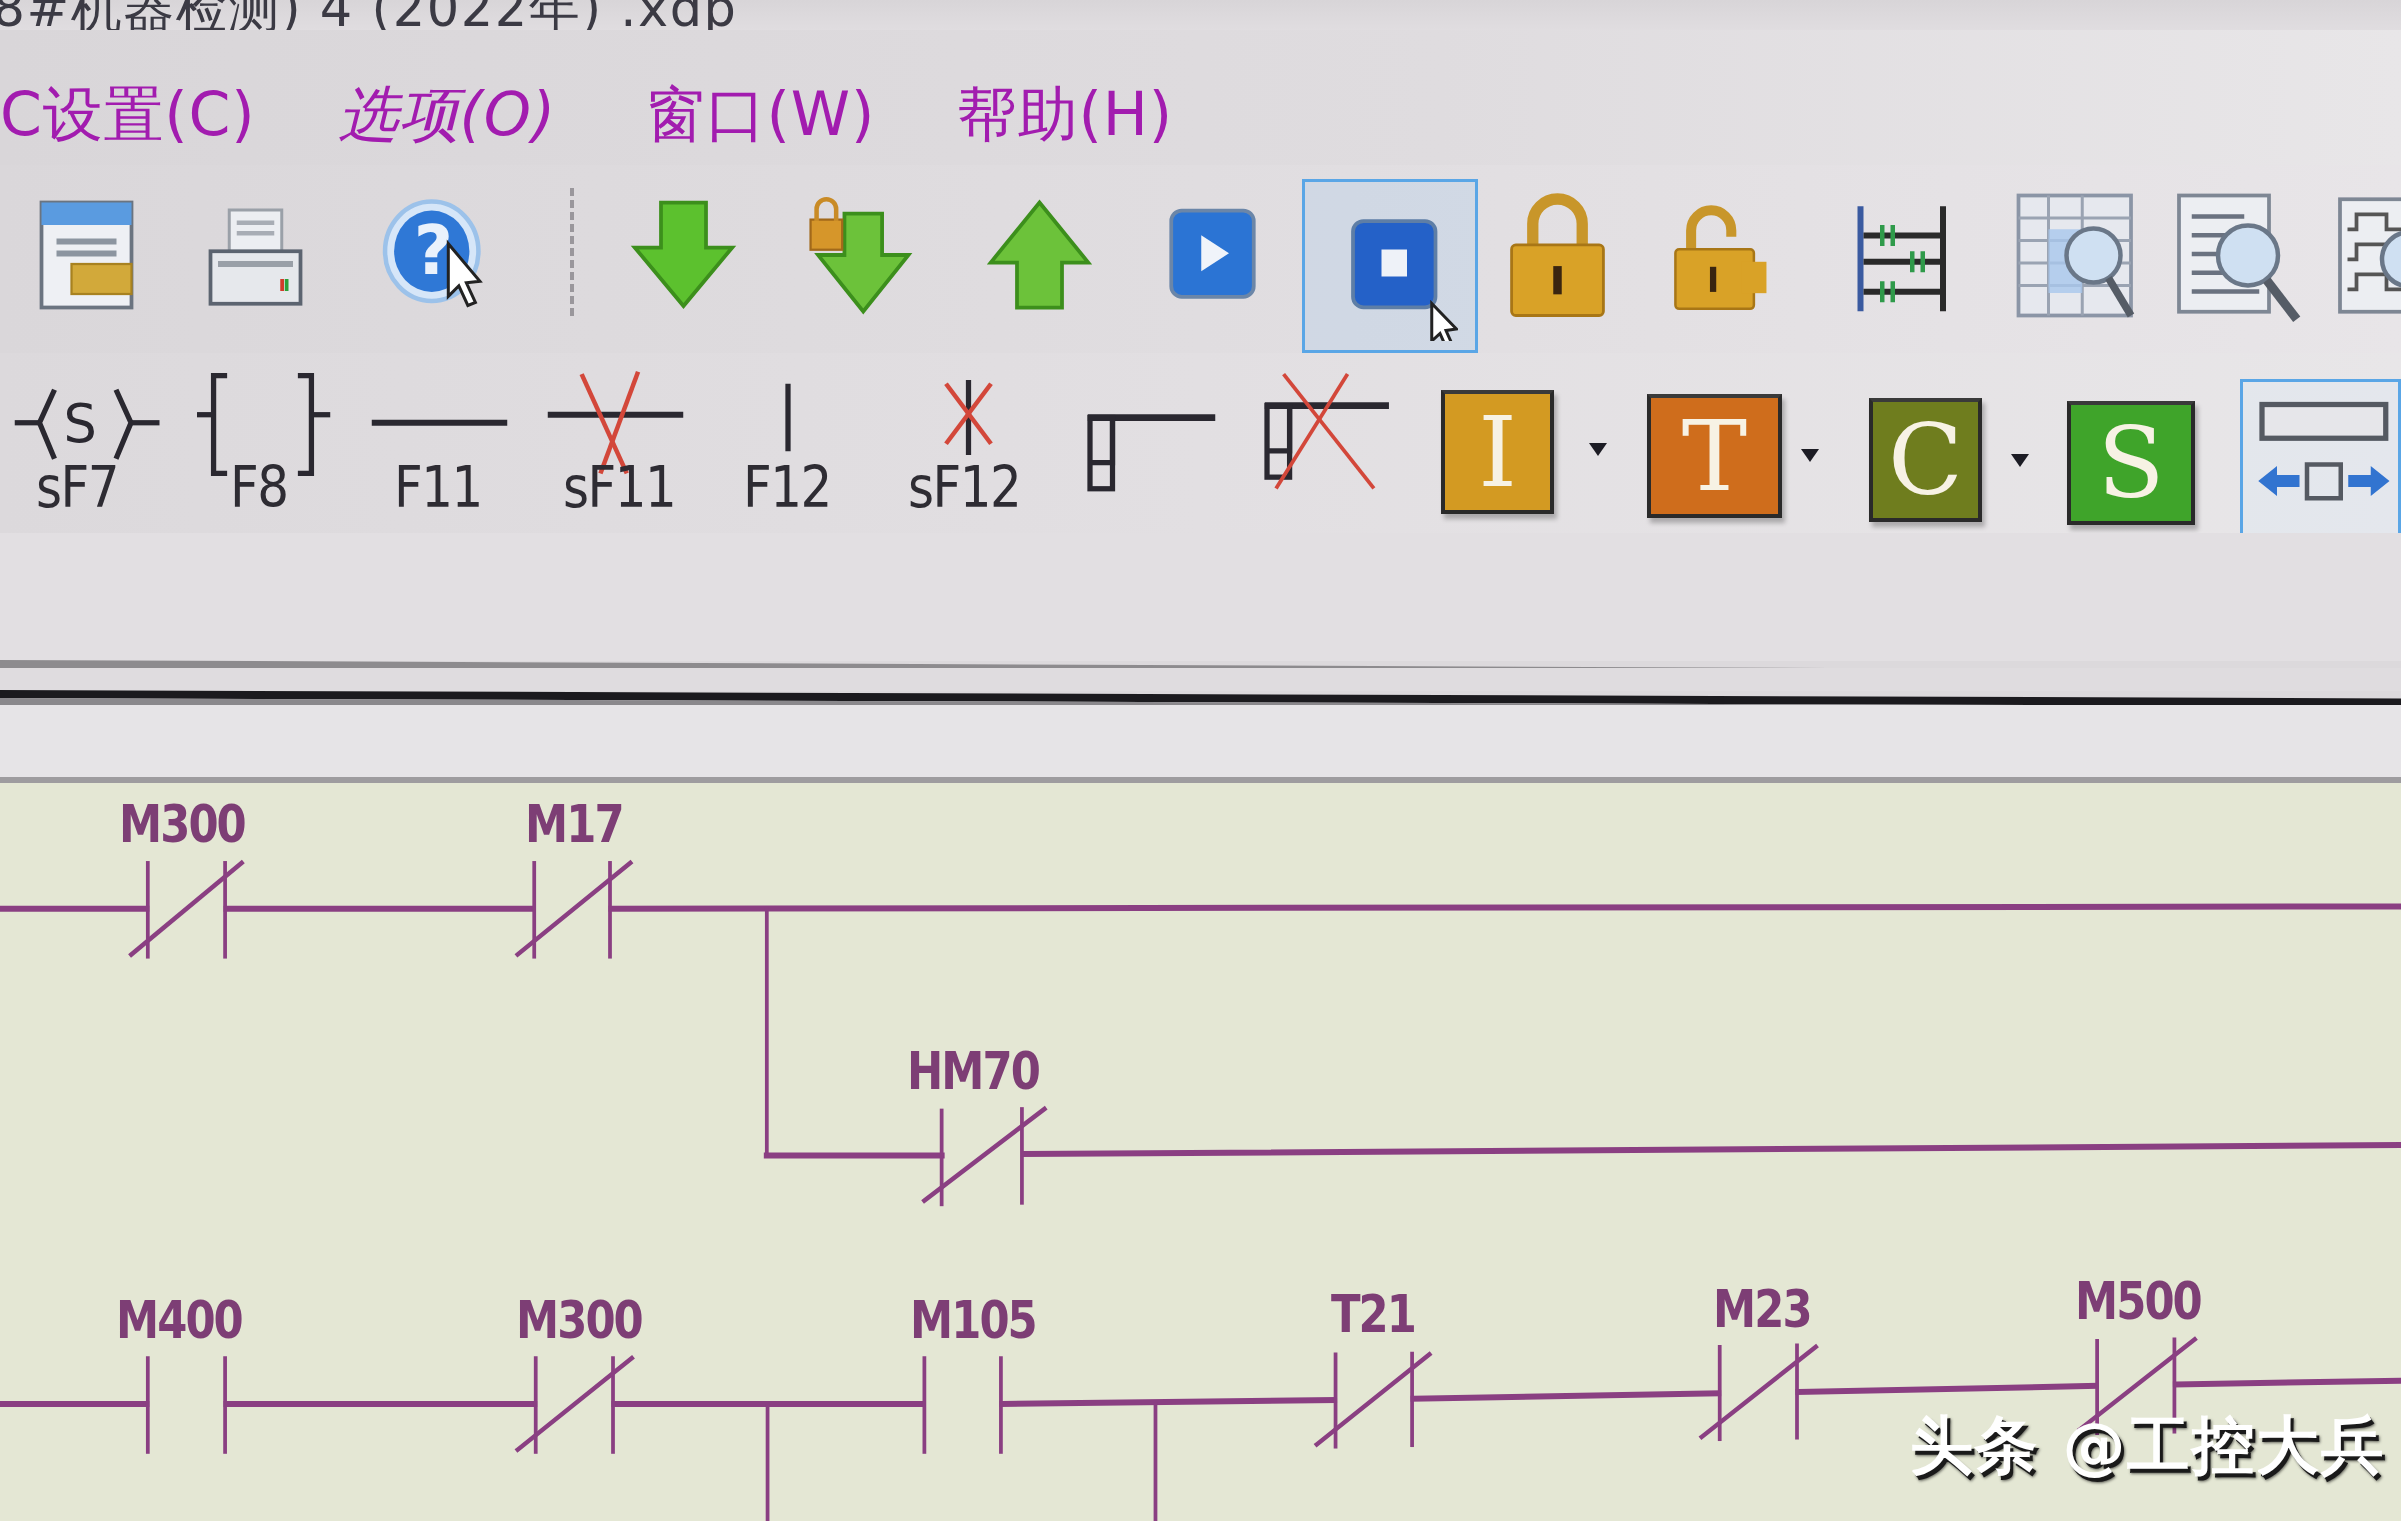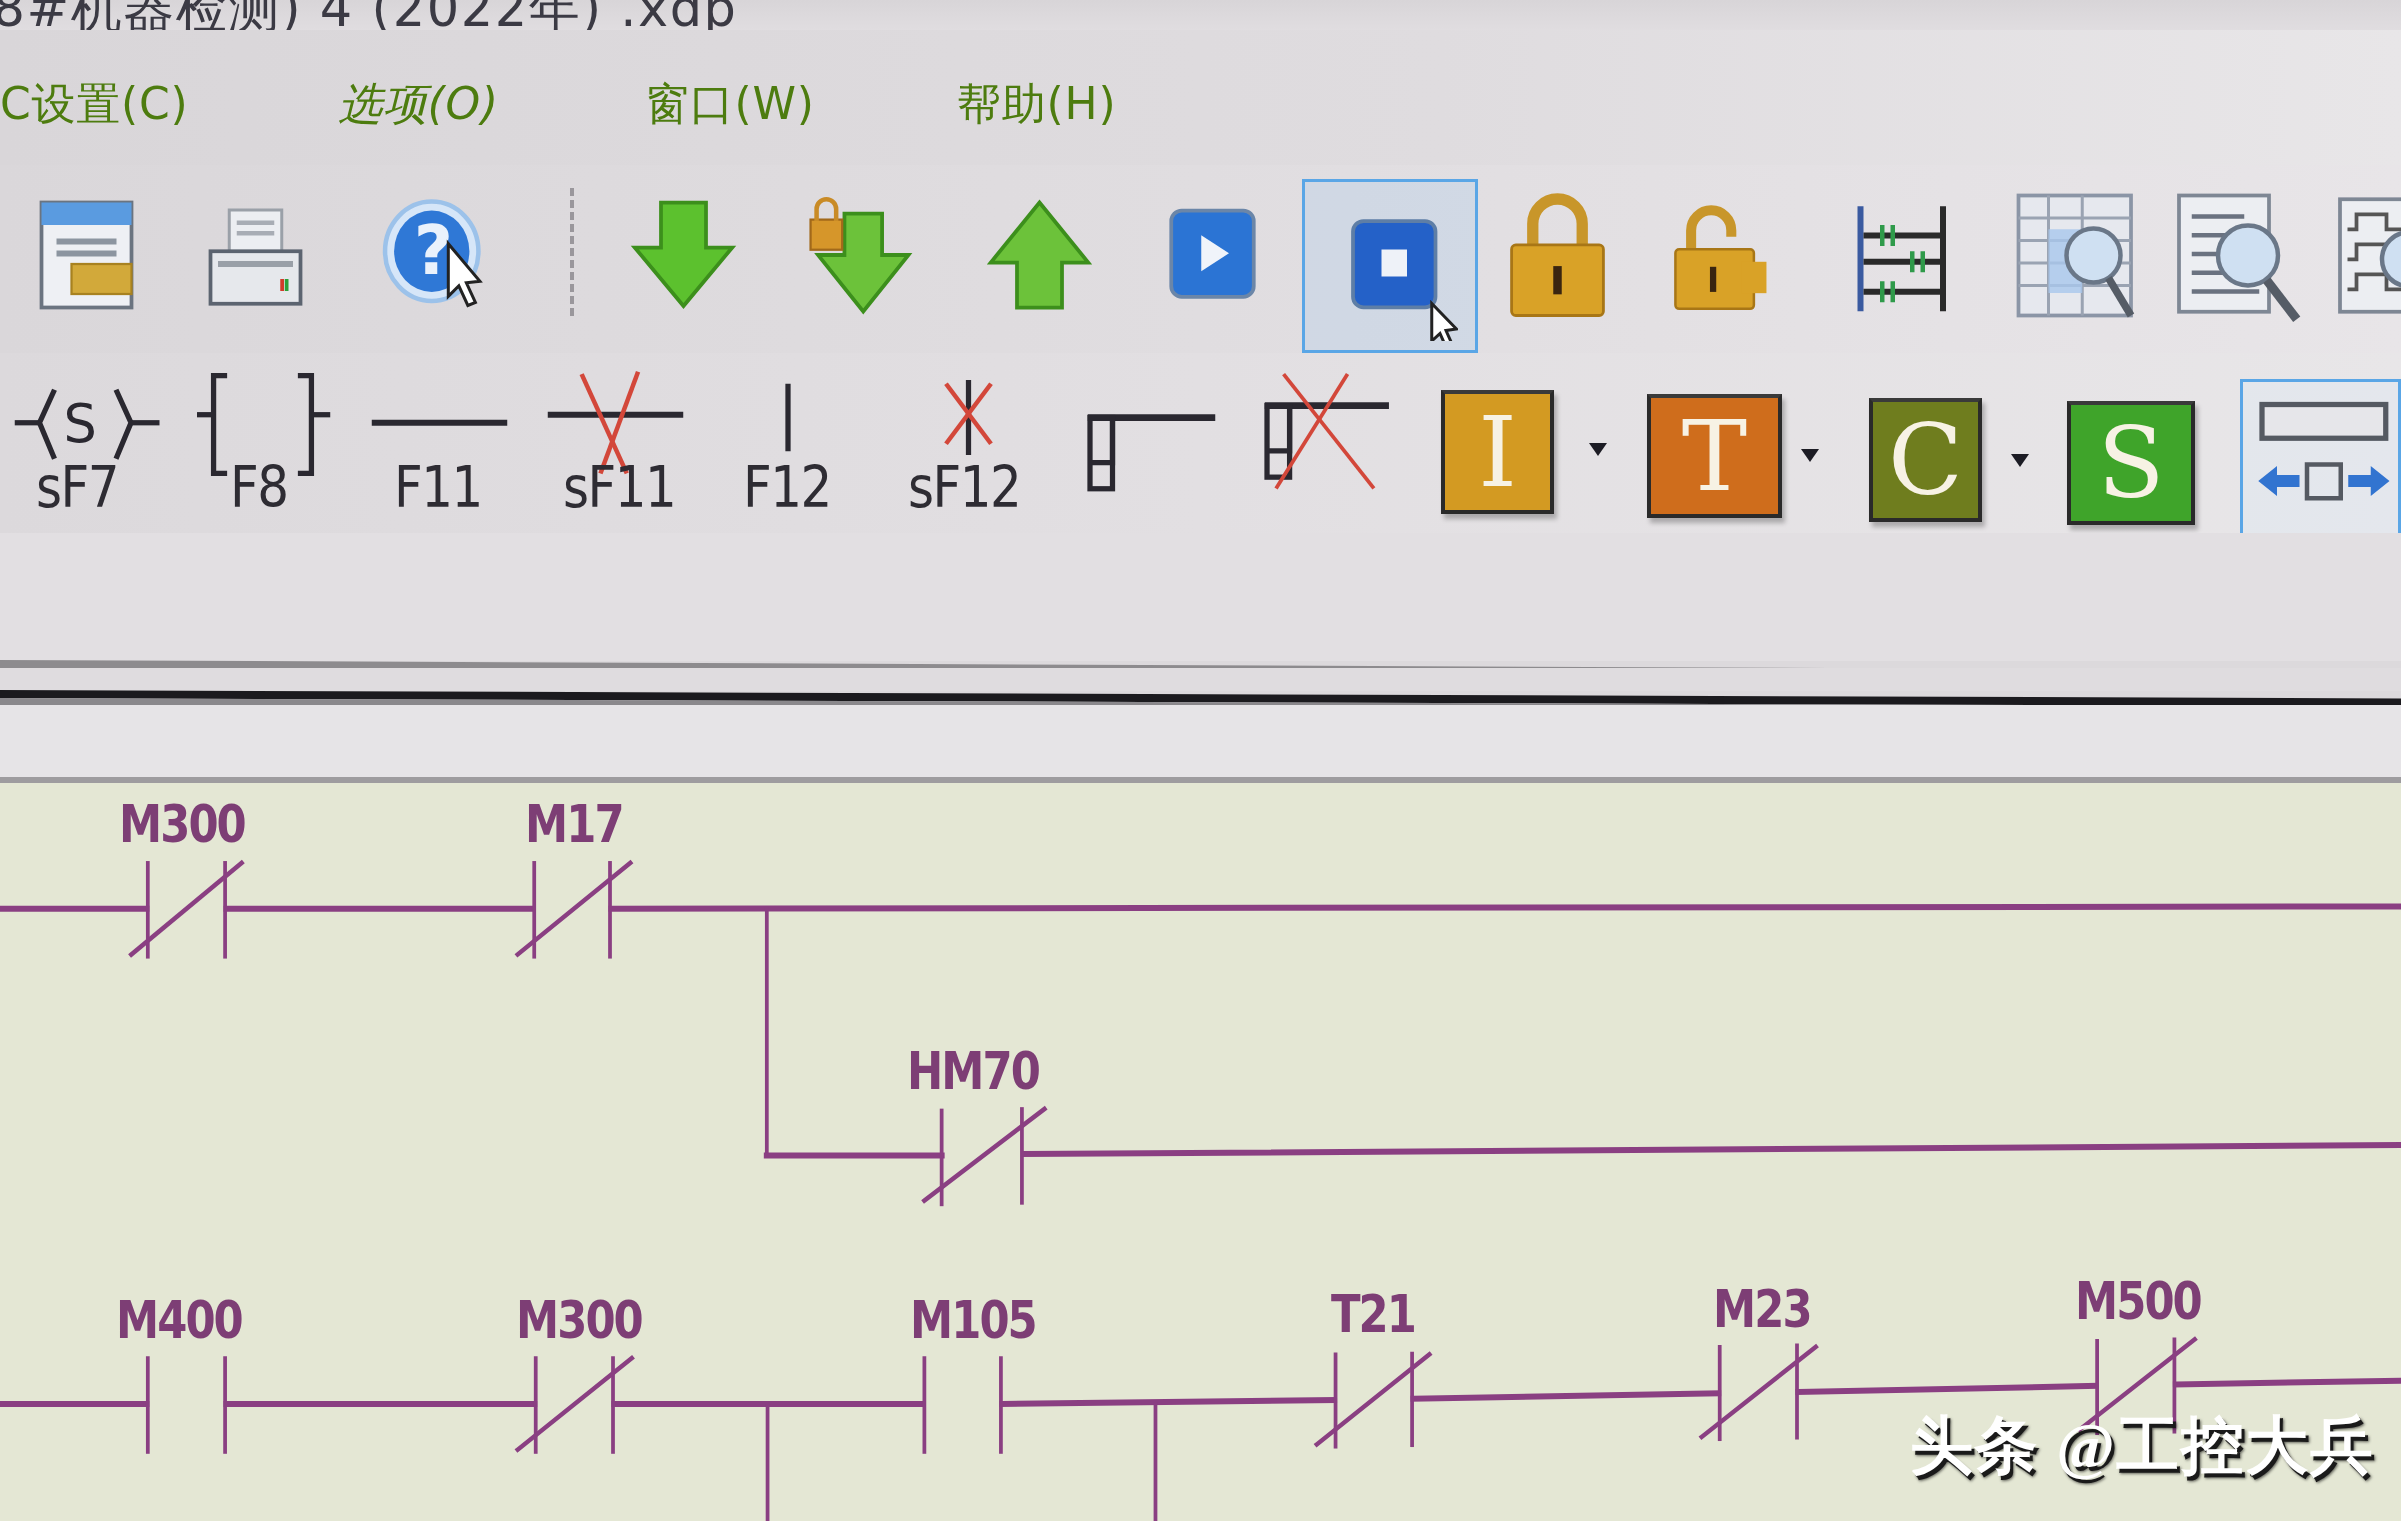--- a/index.html
+++ b/index.html
@@ -19,21 +19,21 @@
     left:-7.5px; top:-25.5px; font-size:51px; color:#3b3a44; white-space:nowrap;
     letter-spacing:1.5px;
   }
 
   
   .menubar {
     left:0; top:30px; width:2401px; height:135px;
     background:linear-gradient(90deg,#d9d6d9 0%,#dfdcdf 60%,#e8e6e8 100%);
   }
   .menu-item {
-    top:75px; font-size:44px; color:#4d7c0f; white-space:nowrap;
+    top:75px; font-size:60px; color:#a21caf; white-space:nowrap;
     letter-spacing:0.8px;
   }
 
   
   .toolbar1 {
     left:0; top:165px; width:2401px; height:188px;
     background:linear-gradient(90deg,#dad7da 0%,#e0dde0 50%,#e8e5e8 100%);
   }
   .tb-btn { top:180px; width:113px; height:150px; display:flex; align-items:center; justify-content:center; }
   .tb-btn.active { border:3px solid #5aa6e6; background:rgba(160,200,240,0.25); box-sizing:border-box; }
@@ -71,21 +71,21 @@
   }
   .contact-label {
     font-size:51px; color:#7d3e75; font-weight:bold; letter-spacing:-2.3px;
     white-space:nowrap; transform:scaleX(0.85); transform-origin:left;
   }
   svg.wires { left:0; top:0; width:2401px; height:1521px; pointer-events:none; }
 
   .watermark {
     left:1910px; top:1403px; font-size:63px; color:#ffffff; font-weight:bold;
     text-shadow: 3px 3.8px 0 #1a1a1a, 3.8px 4.5px 3px rgba(0,0,0,0.6);
-    white-space:nowrap; letter-spacing:1.5px;font-family:Liberation Serif, serif;
+    white-space:nowrap; letter-spacing:1.5px;
   }
 </style>
 </head>
 <body>
 
 <div class="abs title-strip">
   <div class="abs title-text">8#机器检测) 4 (2022年) .xdp</div>
 </div>
 
 <div class="abs menubar"></div>

